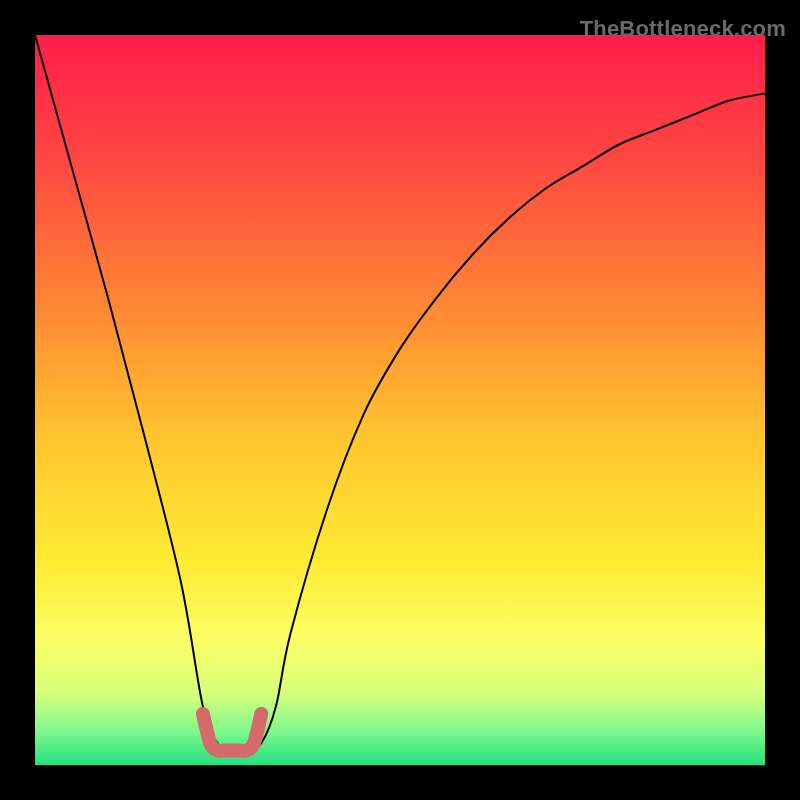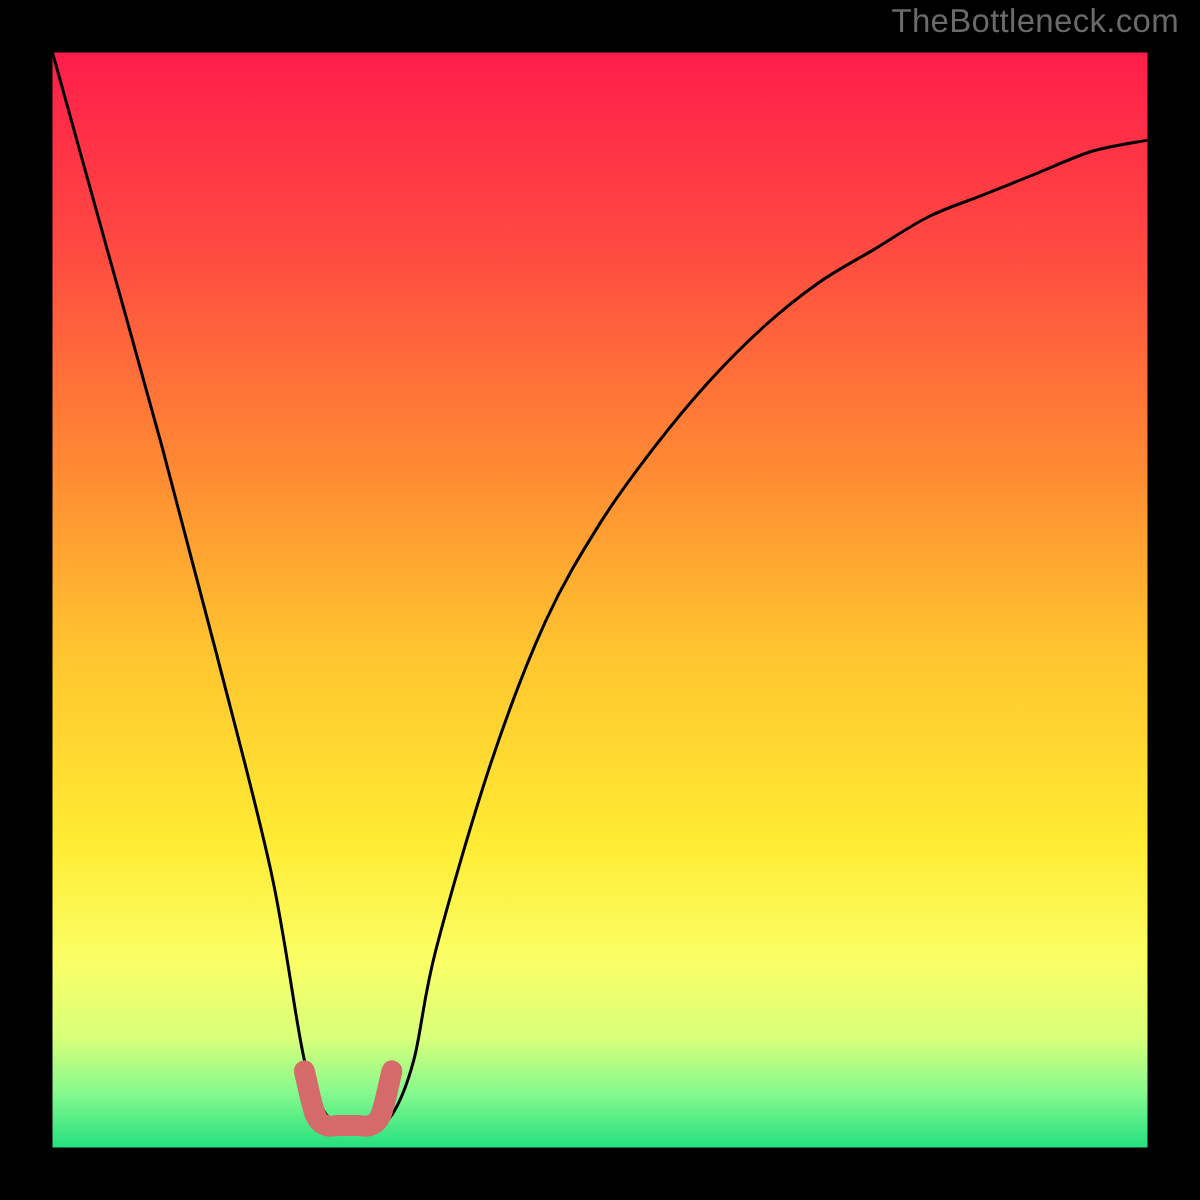--- a/index.html
+++ b/index.html
@@ -12,26 +12,26 @@
     overflow: hidden;
   }
   .frame {
     position: absolute;
     left: 0; top: 0;
     width: 800px; height: 800px;
     background: #000;
   }
   .watermark {
     position: absolute;
-    top: 1px;
+    top: 16px;
     right: 14px;
     color: #6a6a6a;
     font-size: 22px;
     letter-spacing: 0.2px;
-    font-weight: 400;
+    font-weight: 700;
     z-index: 10;
   }
   svg {
     position: absolute;
     left: 0; top: 0;
     width: 800px; height: 800px;
   }
 </style>
 </head>
 <body>

